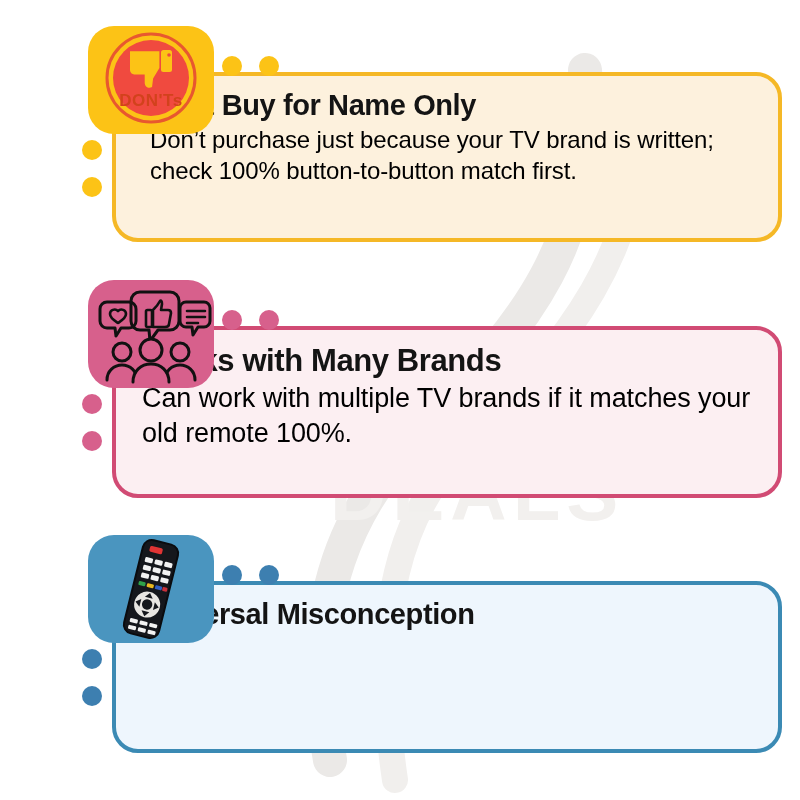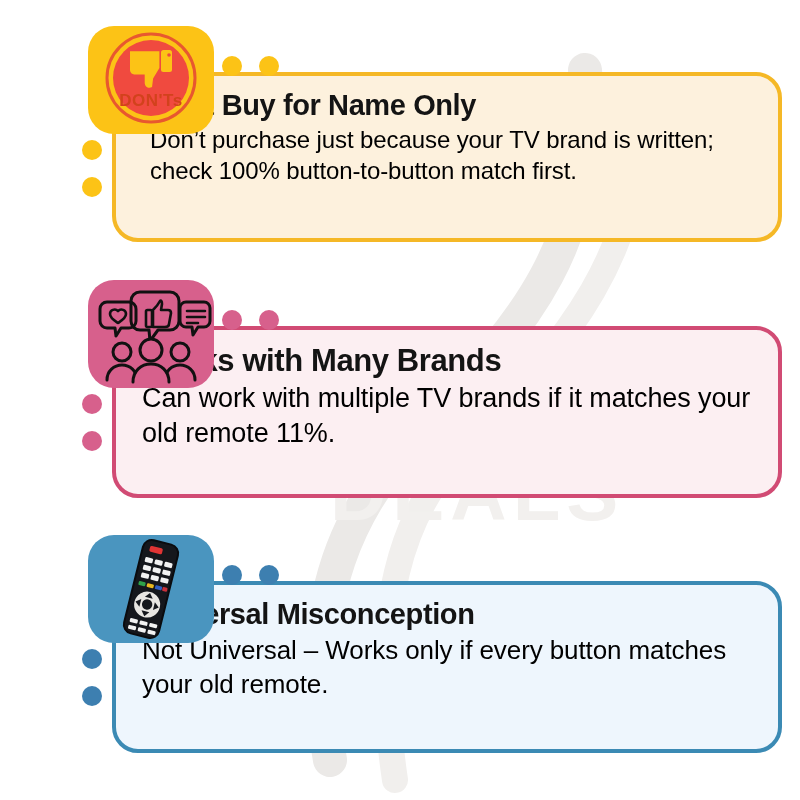--- a/index.html
+++ b/index.html
@@ -186,21 +186,21 @@
     <div class="dot d-yellow dot-left-a"></div>
     <div class="dot d-yellow dot-left-b"></div>
   </div>
 
   <div class="card-block block-2">
 
     <div class="stem stem-2"></div>
 
     <div class="card card-2">
       <p class="card-title">Works with Many Brands</p>
-      <p class="card-body-text">Can work with multiple TV brands if it matches your old remote 11%.</p>
+      <p class="card-body-text">Can work with multiple TV brands if it matches your old remote 100%.</p>
     </div>
 
     <div class="badge badge-2">
       <svg class="badge-icon" viewBox="0 0 126 108">
         <g fill="none" stroke="#111111" stroke-width="3" stroke-linejoin="round" stroke-linecap="round">
 
           <path d="M19 22 h22 a7 7 0 0 1 7 7 v12 a7 7 0 0 1 -7 7 h-8 l-5 8 l-1 -8 h-8 a7 7 0 0 1 -7 -7 v-12 a7 7 0 0 1 7 -7 z"></path>
           <path d="M30 31 c -3 -3 -8 -1 -8 3 c 0 4 5 7 8 9 c 3 -2 8 -5 8 -9 c 0 -4 -5 -6 -8 -3 z" stroke-width="2.6"></path>
 
           <path d="M52 12 h30 a9 9 0 0 1 9 9 v20 a9 9 0 0 1 -9 9 h-12 l-8 11 l-1 -11 h-9 a9 9 0 0 1 -9 -9 v-20 a9 9 0 0 1 9 -9 z"></path>
@@ -225,21 +225,20 @@
     <div class="dot d-pink dot-left-a"></div>
     <div class="dot d-pink dot-left-b"></div>
   </div>
 
   <div class="card-block block-3">
 
     <div class="stem stem-3"></div>
 
     <div class="card card-3">
       <p class="card-title">Universal Misconception</p>
-      <p class="card-body-text">Not Universal – Works only if every button matches your old remote.</p>
     </div>
 
     <div class="badge badge-3">
       <svg class="badge-icon" viewBox="0 0 126 108">
         <g transform="translate(63,54) rotate(14) translate(-63,-54)">
           <rect x="45" y="6" width="36" height="96" rx="9" fill="#15171c" stroke="#0a0b0e" stroke-width="2"></rect>
           <rect x="52" y="12" width="13" height="6" rx="1.6" fill="#e03434"></rect>
 
           <rect x="50" y="24" width="8" height="5" rx="1.2" fill="#f2f2f2"></rect>
           <rect x="60" y="24" width="8" height="5" rx="1.2" fill="#f2f2f2"></rect>

